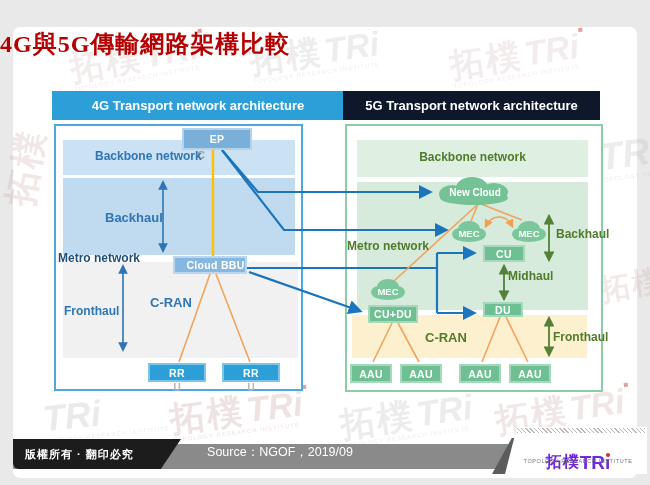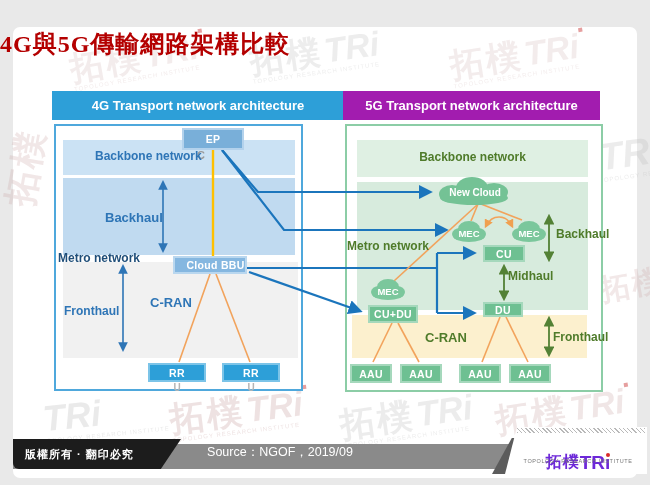--- a/index.html
+++ b/index.html
@@ -17,21 +17,21 @@
   .wm .wm-cjk{letter-spacing:2px;}
   .wm .wm-latin{font-style:italic;margin-left:3px;}
   .wm .wm-sub{display:block;font-size:6px;font-weight:normal;letter-spacing:1px;margin-top:1px;}
   .wm .wm-dot{display:inline-block;width:4px;height:4px;background:rgba(210,80,80,.55);margin-left:2px;vertical-align:top;}
   
   .title{left:0;top:28px;width:522px;text-align:left;z-index:4;
     font-family:"Liberation Serif", serif;font-weight:bold;font-size:24px;color:#b40000;letter-spacing:1px;}
   
   .hdr{z-index:4;color:#fff;font-weight:bold;font-size:13px;display:flex;align-items:center;justify-content:center;box-sizing:border-box;}
   .hdr-4g{left:52px;top:91px;width:292px;height:29px;background:#2d9fd8;}
-  .hdr-5g{left:343px;top:91px;width:257px;height:29px;background:#a21caf;}
+  .hdr-5g{left:343px;top:91px;width:257px;height:29px;background:#0f172a;}
   .pbody{z-index:3;background:#fff;box-sizing:border-box;}
   .pbody-4g{left:54px;top:124px;width:249px;height:267px;border:2px solid #4fa8dc;}
   .pbody-5g{left:345px;top:124px;width:258px;height:268px;border:2px solid #8ccda6;}
   .band{z-index:4;}
   
   .lbl{z-index:7;font-weight:bold;font-size:12px;white-space:nowrap;}
   .lbl-blue{color:#2e75b6;}
   .lbl-navy{color:#1f4e79;}
   .lbl-green{color:#4f7b2a;}
   
@@ -199,21 +199,21 @@
     <ellipse cx="388" cy="294" rx="16" ry="6"></ellipse>
   </g>
 </svg>
 
 <div class="abs lbl lbl-blue" style="left:95px;top:149px;">Backbone network</div>
 <div class="abs lbl lbl-blue" style="left:105px;top:210px;font-size:13px;">Backhaul</div>
 <div class="abs lbl lbl-navy" style="left:58px;top:251px;">Metro network</div>
 <div class="abs lbl lbl-blue" style="left:150px;top:295px;font-size:13px;">C-RAN</div>
 <div class="abs lbl lbl-blue" style="left:64px;top:304px;">Fronthaul</div>
 
-<div class="abs nbox nb-ep" style="left:182px;top:128px;width:62px;height:22px;">EP</div>
+<div class="abs nbox nb-ep" style="left:182px;top:128px;width:70px;height:22px;">EP</div>
 <div class="abs sub-c" style="left:197px;top:149px;">C</div>
 <div class="abs nbox nb-bbu" style="left:173px;top:256px;width:74px;height:18px;padding-left:11px;">Cloud BBU</div>
 <div class="abs nbox nb-rr" style="left:148px;top:363px;width:58px;height:19px;">RR</div>
 <div class="abs sub-u" style="left:148px;top:382px;width:58px;">U</div>
 <div class="abs nbox nb-rr" style="left:222px;top:363px;width:58px;height:19px;">RR</div>
 <div class="abs sub-u" style="left:222px;top:382px;width:58px;">U</div>
 
 <div class="abs lbl lbl-green" style="left:357px;top:150px;width:231px;text-align:center;">Backbone network</div>
 <div class="abs lbl lbl-green" style="left:347px;top:239px;">Metro network</div>
 <div class="abs lbl lbl-green" style="left:556px;top:227px;">Backhaul</div>

